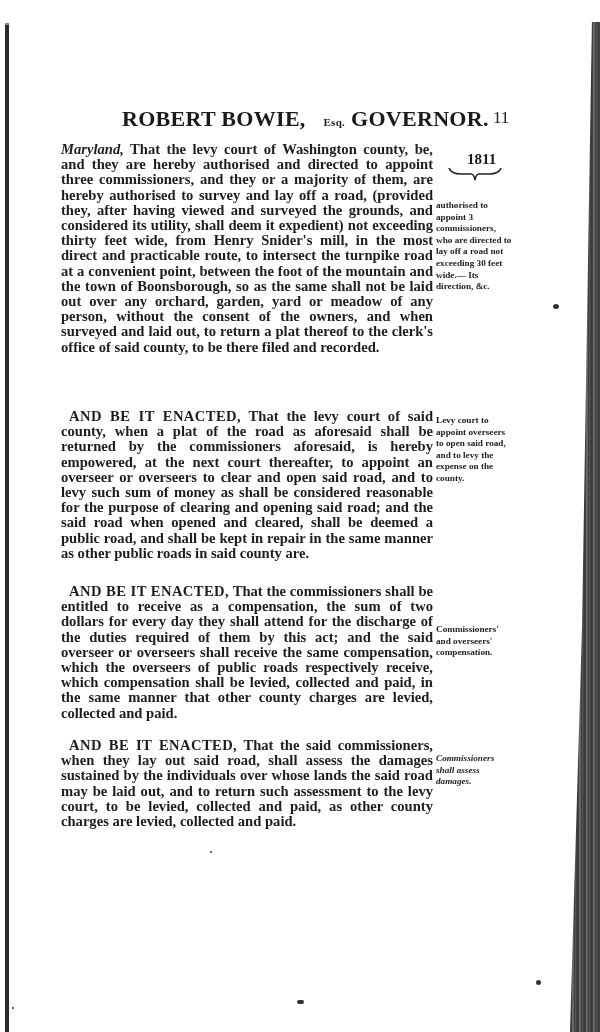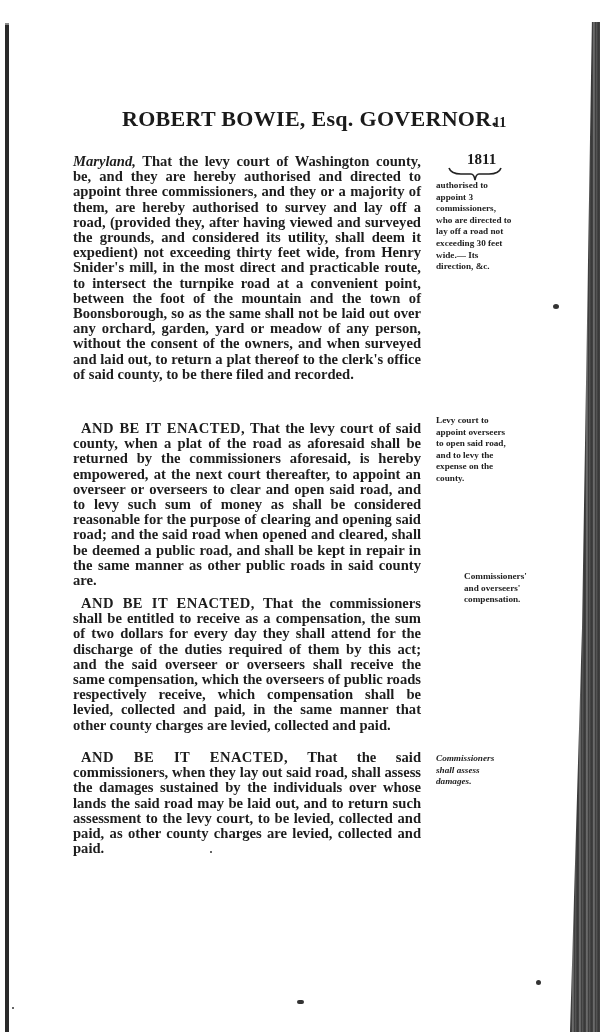--- a/index.html
+++ b/index.html
@@ -46,41 +46,42 @@
       position: absolute;
       top: 106px;
       left: 122px;
       width: 400px;
       font-size: 22px;
       font-weight: bold;
       letter-spacing: 0.3px;
       white-space: nowrap;
     }
     .running-head .esq {
-      font-size: 22px;
+      font-size: 11px;
+      margin-left: 12px;
     }
     .page-number {
       position: absolute;
-      top: 115px;
+      top: 108px;
       left: 493px;
-      font-size: 14px;
-      font-weight: bold;
+      font-size: 17px;
+      font-weight: normal;
     }
     .body-col {
       position: absolute;
       left: 61px;
       width: 372px;
       font-size: 14.6px;
       line-height: 15.2px;
       text-align: justify;
       font-weight: bold;
       color: #1d1d1d;
     }
     .body-col p {
-      margin: 12px;
+      margin: 0;
     }
     .p1 { top: 142px; }
     .p2 { top: 409px; }
     .p3 { top: 584px; }
     .p4 { top: 738px; }
     .indent {
       text-indent: 8px;
     }
     .enacted {
       font-variant: normal;
@@ -106,23 +107,23 @@
       font-weight: bold;
       margin-left: 12px;
     }
     .brace {
       position: absolute;
       top: 166px;
       left: 447px;
       width: 56px;
       height: 16px;
     }
-    .mn1 { top: 180px; }
+    .mn1 { top: 200px; }
     .mn2 { top: 415px; }
-    .mn3 { top: 571px; margin-left: 28px; }
+    .mn3 { top: 624px; }
     .mn4 { top: 753px; font-style: italic; }
     .speck {
       position: absolute;
       background: #333;
       border-radius: 50%;
     }
   </style>
 </head>
 <body>
 

